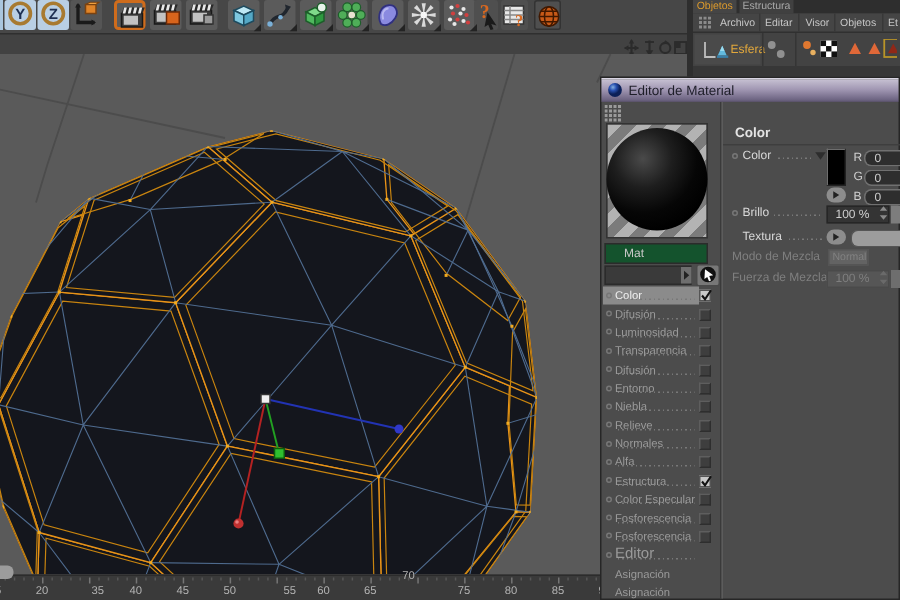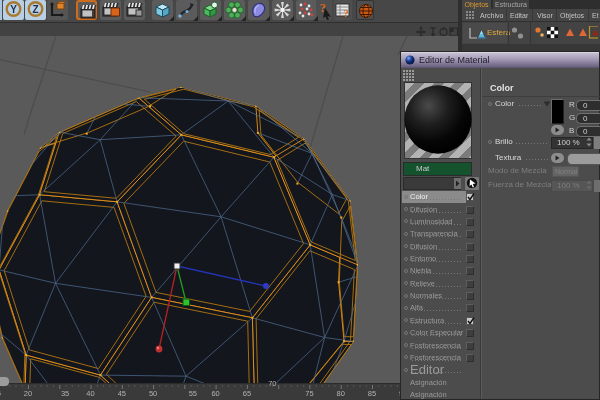--- a/index.html
+++ b/index.html
@@ -366,21 +366,21 @@
     <rect x="415.7" y="1" width="1" height="2" fill="#565656"></rect>
     <rect x="422.0" y="1" width="1" height="2" fill="#565656"></rect>
     <rect x="428.3" y="1" width="1" height="2" fill="#565656"></rect>
   </svg>
 <div style="position:absolute;left:-13.3px;top:389px;width:20px;text-align:center;color:#b2b2b2;font-size:7.5px">25</div>
 <div style="position:absolute;left:18.0px;top:389px;width:20px;text-align:center;color:#b2b2b2;font-size:7.5px">20</div>
 <div style="position:absolute;left:49.3px;top:389px;width:20px;text-align:right;color:#b2b2b2;font-size:7.5px">35</div>
 <div style="position:absolute;left:80.5px;top:389px;width:20px;text-align:center;color:#b2b2b2;font-size:7.5px">40</div>
 <div style="position:absolute;left:111.8px;top:389px;width:20px;text-align:center;color:#b2b2b2;font-size:7.5px">45</div>
 <div style="position:absolute;left:143.1px;top:389px;width:20px;text-align:center;color:#b2b2b2;font-size:7.5px">50</div>
-<div style="position:absolute;left:177px;top:389px;width:20px;text-align:right;color:#b2b2b2;font-size:7.5px">55</div>
+<div style="position:absolute;left:189px;top:389px;width:20px;text-align:left;color:#b2b2b2;font-size:7.5px">55</div>
 <div style="position:absolute;left:205.6px;top:389px;width:20px;text-align:center;color:#b2b2b2;font-size:7.5px">60</div>
 <div style="position:absolute;left:236.9px;top:389px;width:20px;text-align:center;color:#b2b2b2;font-size:7.5px">65</div>
 <div style="position:absolute;left:268.2px;top:379px;width:20px;text-align:left;color:#b2b2b2;font-size:7.5px">70</div>
 <div style="position:absolute;left:299.4px;top:389px;width:20px;text-align:center;color:#b2b2b2;font-size:7.5px">75</div>
 <div style="position:absolute;left:330.7px;top:389px;width:20px;text-align:center;color:#b2b2b2;font-size:7.5px">80</div>
 <div style="position:absolute;left:362.0px;top:389px;width:20px;text-align:center;color:#b2b2b2;font-size:7.5px">85</div>
 <div style="position:absolute;left:393.2px;top:389px;width:20px;text-align:center;color:#b2b2b2;font-size:7.5px">90</div>
 <div style="position:absolute;left:-5px;top:377px;width:14px;height:9px;background:#9c9c9c;border-radius:4px"></div>
 <div style="position:absolute;left:458px;top:0;width:4px;height:53px;background:#2e2e2e"></div>
 <div style="position:absolute;left:462px;top:0;width:138px;height:53px;background:#3e3e3e"></div>
@@ -588,14 +588,14 @@
 <div style="position:absolute;left:404px;top:343.0px;width:4px;height:4px;border:1px solid #777;border-radius:50%;box-sizing:border-box"></div>
 <div style="position:absolute;left:410px;top:347.5px;width:53px;height:1px;background-image:repeating-linear-gradient(to right,transparent 0 2px,#787878 2px 3px)"></div>
 <div style="position:absolute;left:410px;top:339.5px;color:#9a9a9a;font-size:7.5px;line-height:12px;white-space:nowrap;background:transparent">Fosforescencia</div>
 <div style="position:absolute;left:466px;top:341.5px;width:8px;height:8px;background:#3e3e3e;border:1px solid #5e5e5e;border-bottom-color:#2e2e2e;border-right-color:#2e2e2e;box-sizing:border-box"></div>
 <div style="position:absolute;left:404px;top:355.4px;width:4px;height:4px;border:1px solid #777;border-radius:50%;box-sizing:border-box"></div>
 <div style="position:absolute;left:410px;top:359.9px;width:53px;height:1px;background-image:repeating-linear-gradient(to right,transparent 0 2px,#787878 2px 3px)"></div>
 <div style="position:absolute;left:410px;top:351.9px;color:#9a9a9a;font-size:7.5px;line-height:12px;white-space:nowrap;background:transparent">Fosforescencia</div>
 <div style="position:absolute;left:466px;top:353.9px;width:8px;height:8px;background:#3e3e3e;border:1px solid #5e5e5e;border-bottom-color:#2e2e2e;border-right-color:#2e2e2e;box-sizing:border-box"></div>
 <div style="position:absolute;left:404px;top:367.7px;width:4px;height:4px;border:1px solid #777;border-radius:50%;box-sizing:border-box"></div>
 <div style="position:absolute;left:410px;top:372.2px;width:53px;height:1px;background-image:repeating-linear-gradient(to right,transparent 0 2px,#787878 2px 3px)"></div>
-<div style="position:absolute;left:410px;top:364.2px;color:#9a9a9a;font-size:13px;line-height:12px;white-space:nowrap;background:transparent">Editor</div>
+<div style="position:absolute;left:410px;top:364.2px;color:#9a9a9a;font-size:10px;line-height:12px;white-space:nowrap;background:transparent">Editor</div>
 <div style="position:absolute;left:410px;top:376.6px;color:#9a9a9a;font-size:7.5px;line-height:12px;white-space:nowrap;background:transparent">Asignación</div>
 <div style="position:absolute;left:410px;top:389.0px;color:#9a9a9a;font-size:7.5px;line-height:12px;white-space:nowrap;background:transparent">Asignación</div>
 </body></html>

